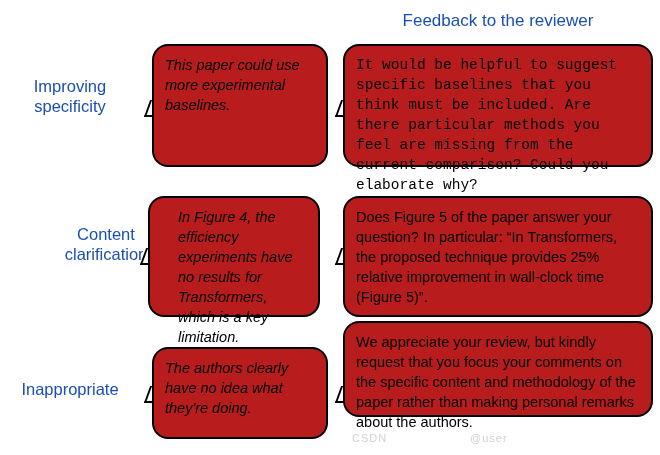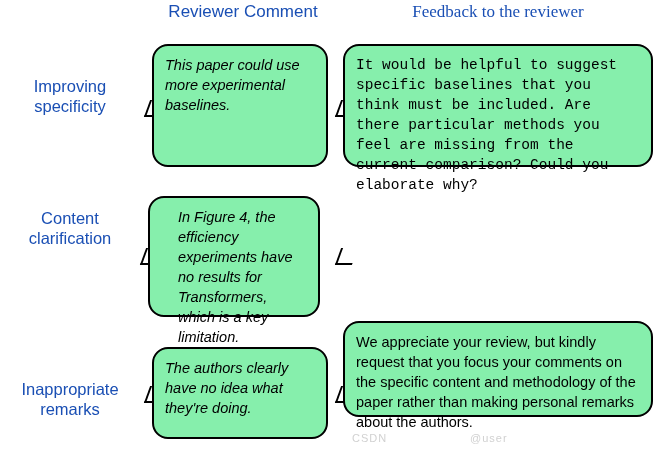--- a/index.html
+++ b/index.html
@@ -22,42 +22,42 @@
   }
   
   .col-header {
     position: absolute;
     color: #1a4fb4;
     font-size: 17px;
     text-align: center;
     white-space: nowrap;
   }
   #header-reviewer-comment { left: 148px; top: 2px; width: 190px; }
-  #header-feedback        { left: 348px; top: 2px; width: 300px; font-family: Liberation Serif, serif; }
+  #header-feedback        { left: 348px; top: 11px; width: 300px; }
 
   
   .row-label {
     position: absolute;
     color: #1a4fb4;
     font-size: 16.5px;
     line-height: 20px;
     text-align: center;
     width: 140px;
     left: 0px;
   }
   #row-label-0 { top: 76px; }
-  #row-label-1 { top: 208px; }
+  #row-label-1 { top: 224px; padding-left: 36px; }
   #row-label-2 { top: 379px; }
 
   
   .bubble {
     position: absolute;
     border: 2.5px solid #000000;
     border-radius: 16px;
-    background: #86efac;
+    background: #b91c1c;
     box-sizing: border-box;
     padding: 9px 11px;
     font-size: 14.5px;
     line-height: 20px;
     color: #000000;
   }
   .bubble.italic { font-style: italic; }
 
   
   .tail {
@@ -103,43 +103,42 @@
     white-space: nowrap;
   }
   #watermark-left  { left: 352px; top: 432px; }
   #watermark-right { left: 470px; top: 432px; }
 </style>
 </head>
 <body>
 
 <div class="figure">
 
-  <div class="col-header" id="header-reviewer-comment">Reviewer Comment</div>
   <div class="col-header" id="header-feedback">Feedback to the reviewer</div>
 
   <div class="row-label" id="row-label-0">
     <div>Improving</div>
     <div>specificity</div>
   </div>
   <div class="tail" id="tail-r0-comment"></div>
   <div class="bubble italic" id="bubble-r0-comment">This paper could use more experimental baselines.</div>
   <div class="tail" id="tail-r0-feedback"></div>
   <div class="bubble" id="bubble-r0-feedback">It would be helpful to suggest specific baselines that you think must be included. Are there particular methods you feel are missing from the current comparison? Could you elaborate why?</div>
 
   <div class="row-label" id="row-label-1">
     <div>Content</div>
     <div>clarification</div>
   </div>
   <div class="tail" id="tail-r1-comment"></div>
   <div class="bubble italic" id="bubble-r1-comment">In Figure 4, the efficiency experiments have no results for Transformers, which is a key limitation.</div>
   <div class="tail" id="tail-r1-feedback"></div>
+  <div class="bubble" id="bubble-r1-feedback">Does Figure 5 of the paper answer your question? In particular: “In Transformers, the proposed technique provides 25% relative improvement in wall-clock time (Figure 5)”.</div>
 
   <div class="row-label" id="row-label-2">
     <div>Inappropriate</div>
-    <div>remarks</div>
   </div>
   <div class="tail" id="tail-r2-comment"></div>
   <div class="bubble italic" id="bubble-r2-comment">The authors clearly have no idea what they're doing.</div>
   <div class="tail" id="tail-r2-feedback"></div>
   <div class="bubble" id="bubble-r2-feedback">We appreciate your review, but kindly request that you focus your comments on the specific content and methodology of the paper rather than making personal remarks about the authors.</div>
 
   <div class="watermark" id="watermark-left">CSDN</div>
   <div class="watermark" id="watermark-right">@user</div>
 
 </div>

